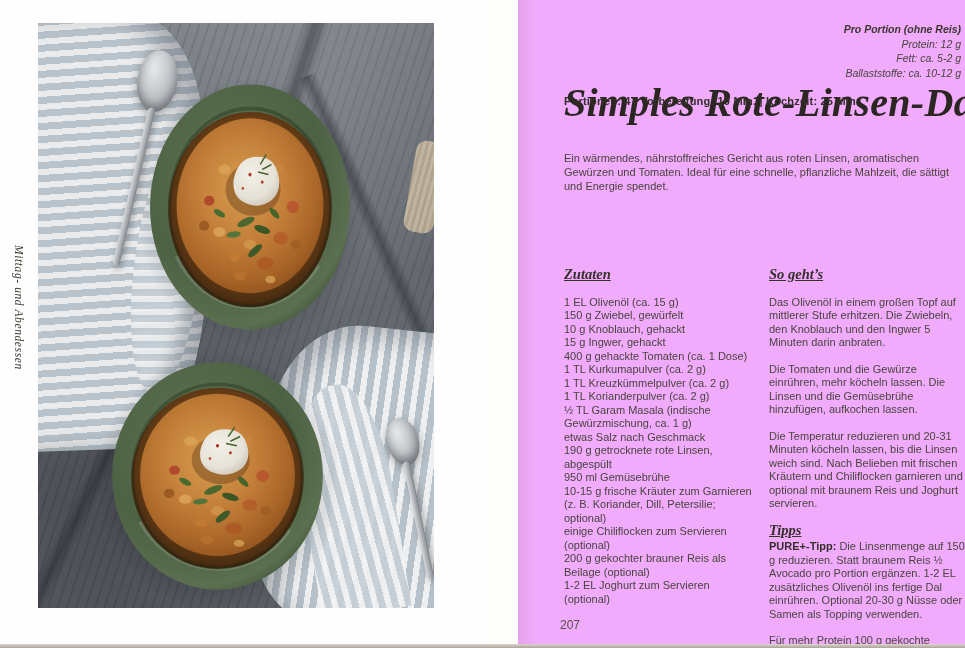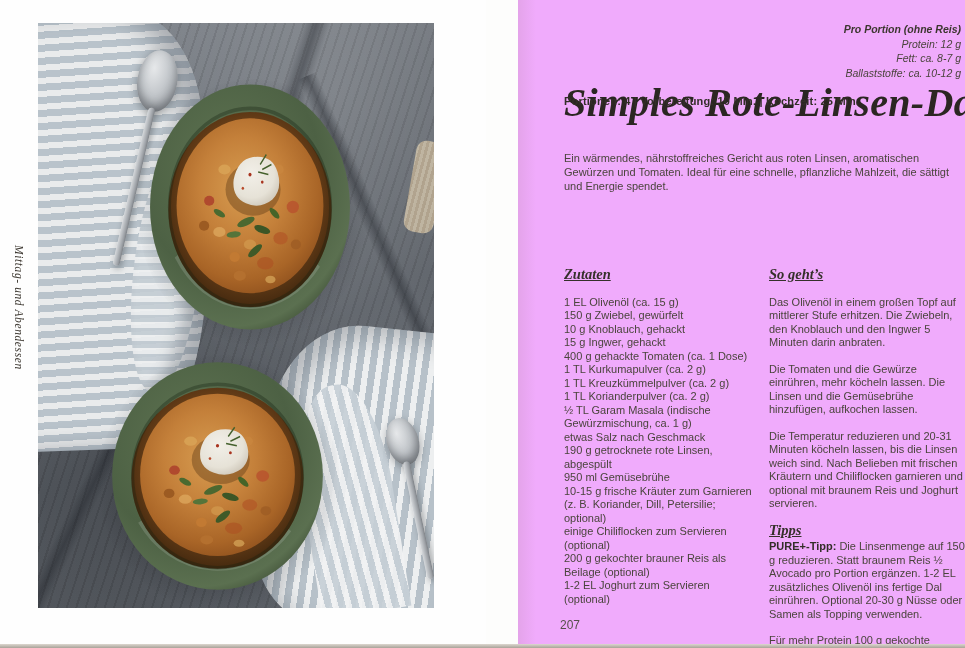--- a/index.html
+++ b/index.html
@@ -188,21 +188,21 @@
   <div class="page-right">
     <div class="spine-shade"></div>
     <div class="edge-strip"></div>
     <div class="edge-line"></div>
 
     <div class="nutrition">
       <div class="nut-head">Pro Portion (ohne Reis)</div>
       <div>
 
       <div>Protein: 12 g</div>
-          <div>Fett: ca. 8-7 g</div>
+          <div>Fett: ca. 5-2 g</div>
           <div>Ballaststoffe: ca. 10-12 g</div>
         </div>
     </div>
 
     <h1 class="recipe-title">Simples Rote-Linsen-Dal</h1>
     <div class="recipe-meta">Portionen: 4 | Vorbereitung: 10 Min. | Kochzeit: 25 Min.</div>
     <p class="recipe-intro">Ein wärmendes, nährstoffreiches Gericht aus roten Linsen, aromatischen Gewürzen und Tomaten. Ideal für eine schnelle, pflanzliche Mahlzeit, die sättigt und Energie spendet.</p>
 
     <div class="col col-ing">
       <h3 class="sec-head">Zutaten</h3>

